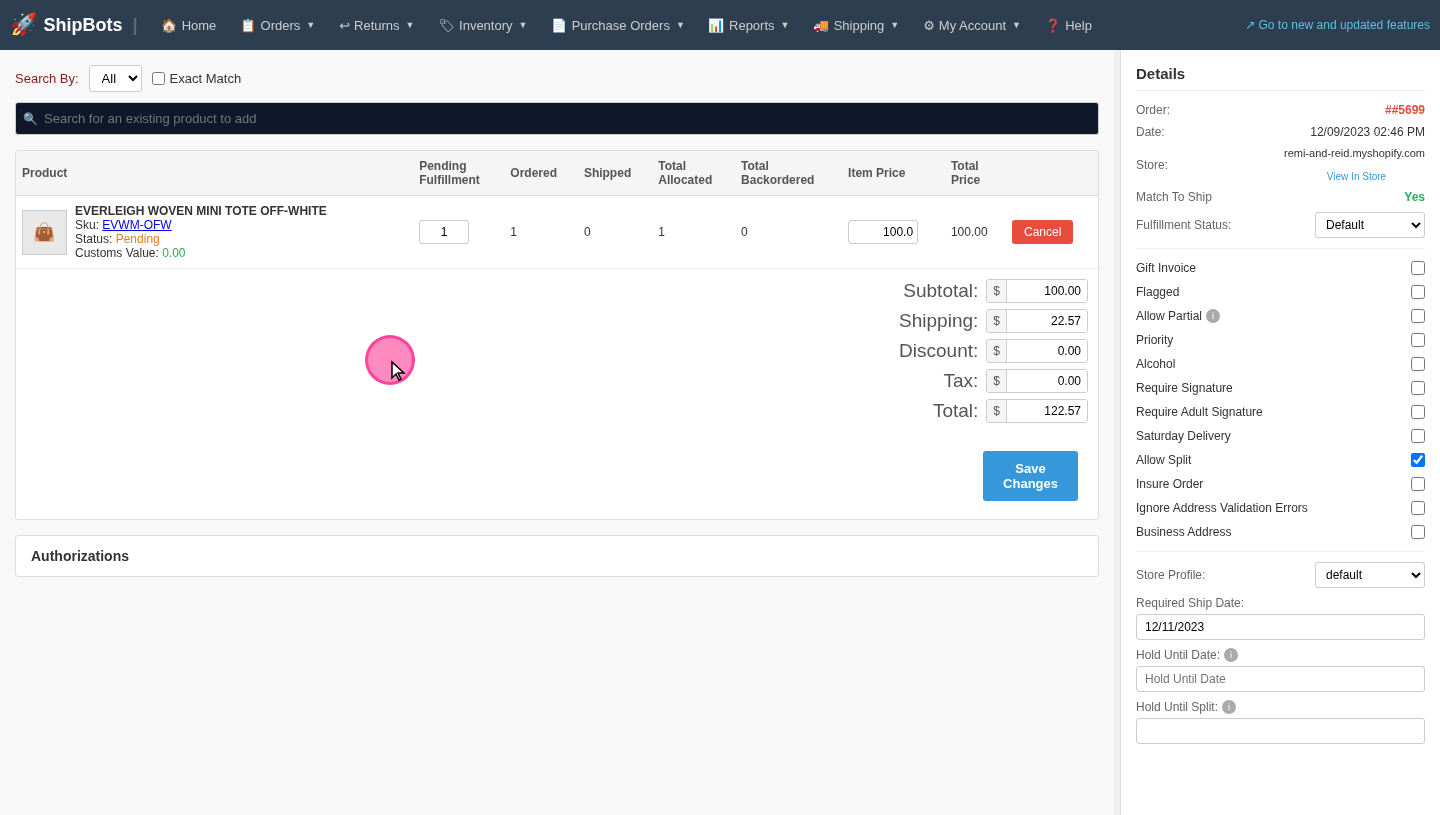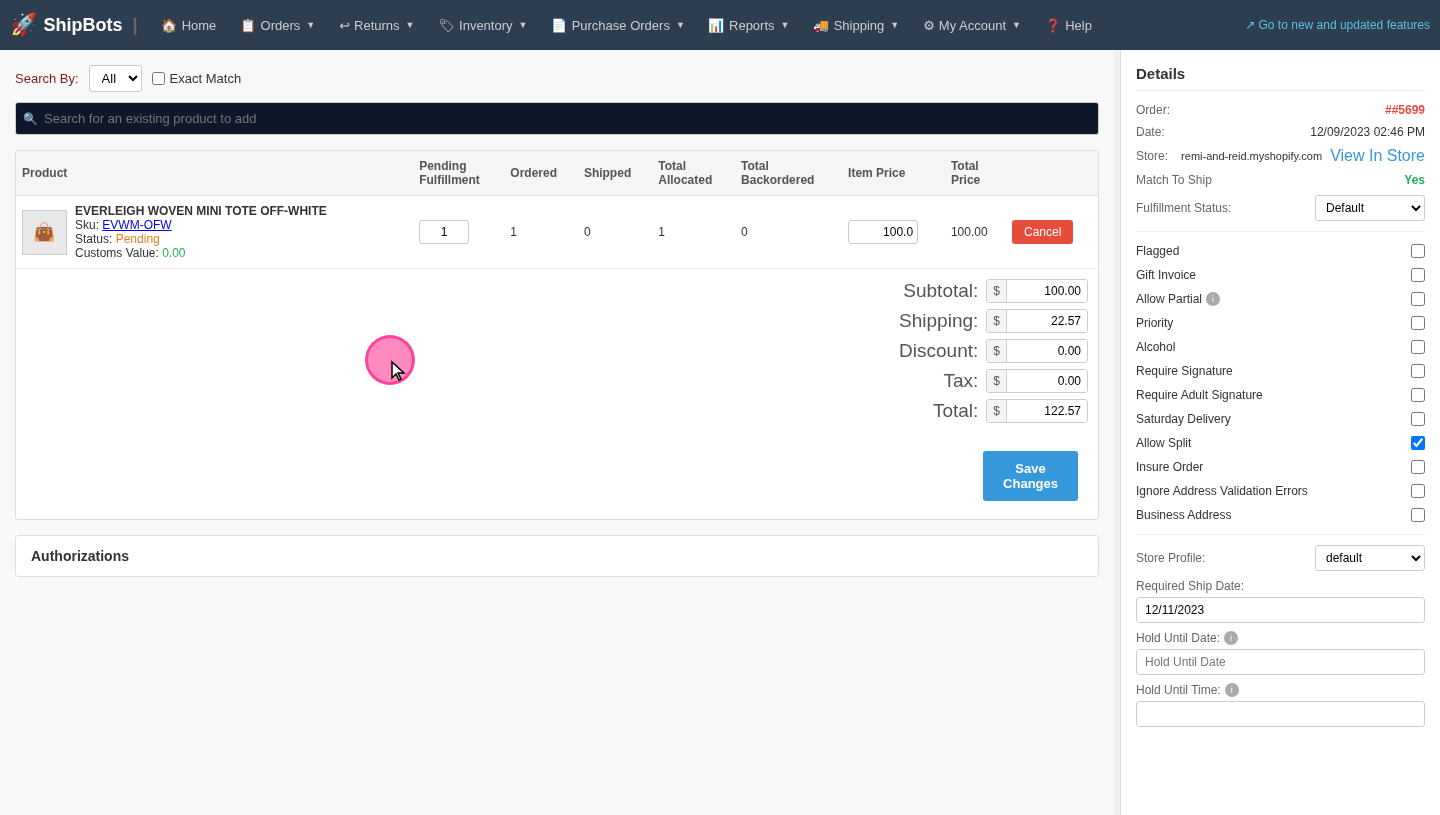--- a/index.html
+++ b/index.html
@@ -182,21 +182,21 @@
       padding-bottom: 8px;
     }
     .detail-row {
       display: flex; justify-content: space-between;
       align-items: center; margin-bottom: 8px;
       font-size: 12px;
     }
     .detail-label { color: #666; }
     .detail-value { color: #333; font-weight: 500; }
     .detail-value.order-link { color: #e74c3c; font-weight: bold; text-decoration: none; }
-    .detail-value.store-link { color: #3498db; text-decoration: none; font-size: 16px; margin-left: 4px; }
+    .detail-value.store-link { color: #3498db; text-decoration: none; font-size: 10px; margin-left: 4px; }
 
     .fulfillment-select {
       border: 1px solid #ccc; border-radius: 3px;
       padding: 4px 6px; font-size: 12px;
       background: #fff; min-width: 110px;
     }
 
     
     .checkbox-row {
       display: flex; justify-content: space-between;
@@ -424,21 +424,21 @@
       <a href="#" class="detail-value order-link">##5699</a>
     </div>
 
     <div class="detail-row">
       <span class="detail-label">Date:</span>
       <span class="detail-value">12/09/2023 02:46 PM</span>
     </div>
 
     <div class="detail-row">
       <span class="detail-label">Store:</span>
-      <span style="display:flex; align-items:center; gap:4px;">
+      <span style="display:flex; align-items:center; gap:12px;flex-direction:column;">
         <span class="detail-value" style="font-size:11px;">remi-and-reid.myshopify.com</span>
         <a href="#" class="store-link detail-value">View In Store</a>
       </span>
     </div>
 
     <div class="detail-row">
       <span class="detail-label">Match To Ship</span>
       <span class="detail-value" style="color:#27ae60; font-weight:bold;">Yes</span>
     </div>
 
@@ -446,25 +446,25 @@
       <span class="detail-label">Fulfillment Status:</span>
       <select class="fulfillment-select">
         <option>Default</option>
       </select>
     </div>
 
     <div class="section-divider"></div>
 
     <div id="checkboxes-container">
         <div class="checkbox-row">
+          <label class="checkbox-label">Gift Invoice</label>
+          <input type="checkbox" class="checkbox-input" style="">
+        </div>
+        <div class="checkbox-row">
           <label class="checkbox-label">Flagged</label>
-          <input type="checkbox" class="checkbox-input" style="">
-        </div>
-        <div class="checkbox-row">
-          <label class="checkbox-label">Gift Invoice</label>
           <input type="checkbox" class="checkbox-input" style="">
         </div>
         <div class="checkbox-row">
           <label class="checkbox-label">Allow Partial<span class="info-icon">i</span></label>
           <input type="checkbox" class="checkbox-input" style="">
         </div>
         <div class="checkbox-row">
           <label class="checkbox-label">Priority</label>
           <input type="checkbox" class="checkbox-input" style="">
         </div>
@@ -521,21 +521,21 @@
     <div class="date-field-wrap">
       <div class="date-field-label">
         <span>Hold Until Date:</span>
         <span class="info-icon">i</span>
       </div>
       <input class="date-input" type="text" placeholder="Hold Until Date" style="">
     </div>
 
     <div class="date-field-wrap">
       <div class="date-field-label">
-        <span>Hold Until Time:</span>
+        <span>Hold Until Split:</span>
         <span class="info-icon">i</span>
       </div>
       <input class="date-input" type="text" style="">
     </div>
 
   </div>
 
 </div>
 
 <div style="position: fixed; pointer-events: none; z-index: 9999; width: 20px; height: 20px; left: 390px; top: 360px;"><svg width="20" height="24" viewBox="0 0 20 24" fill="none">

